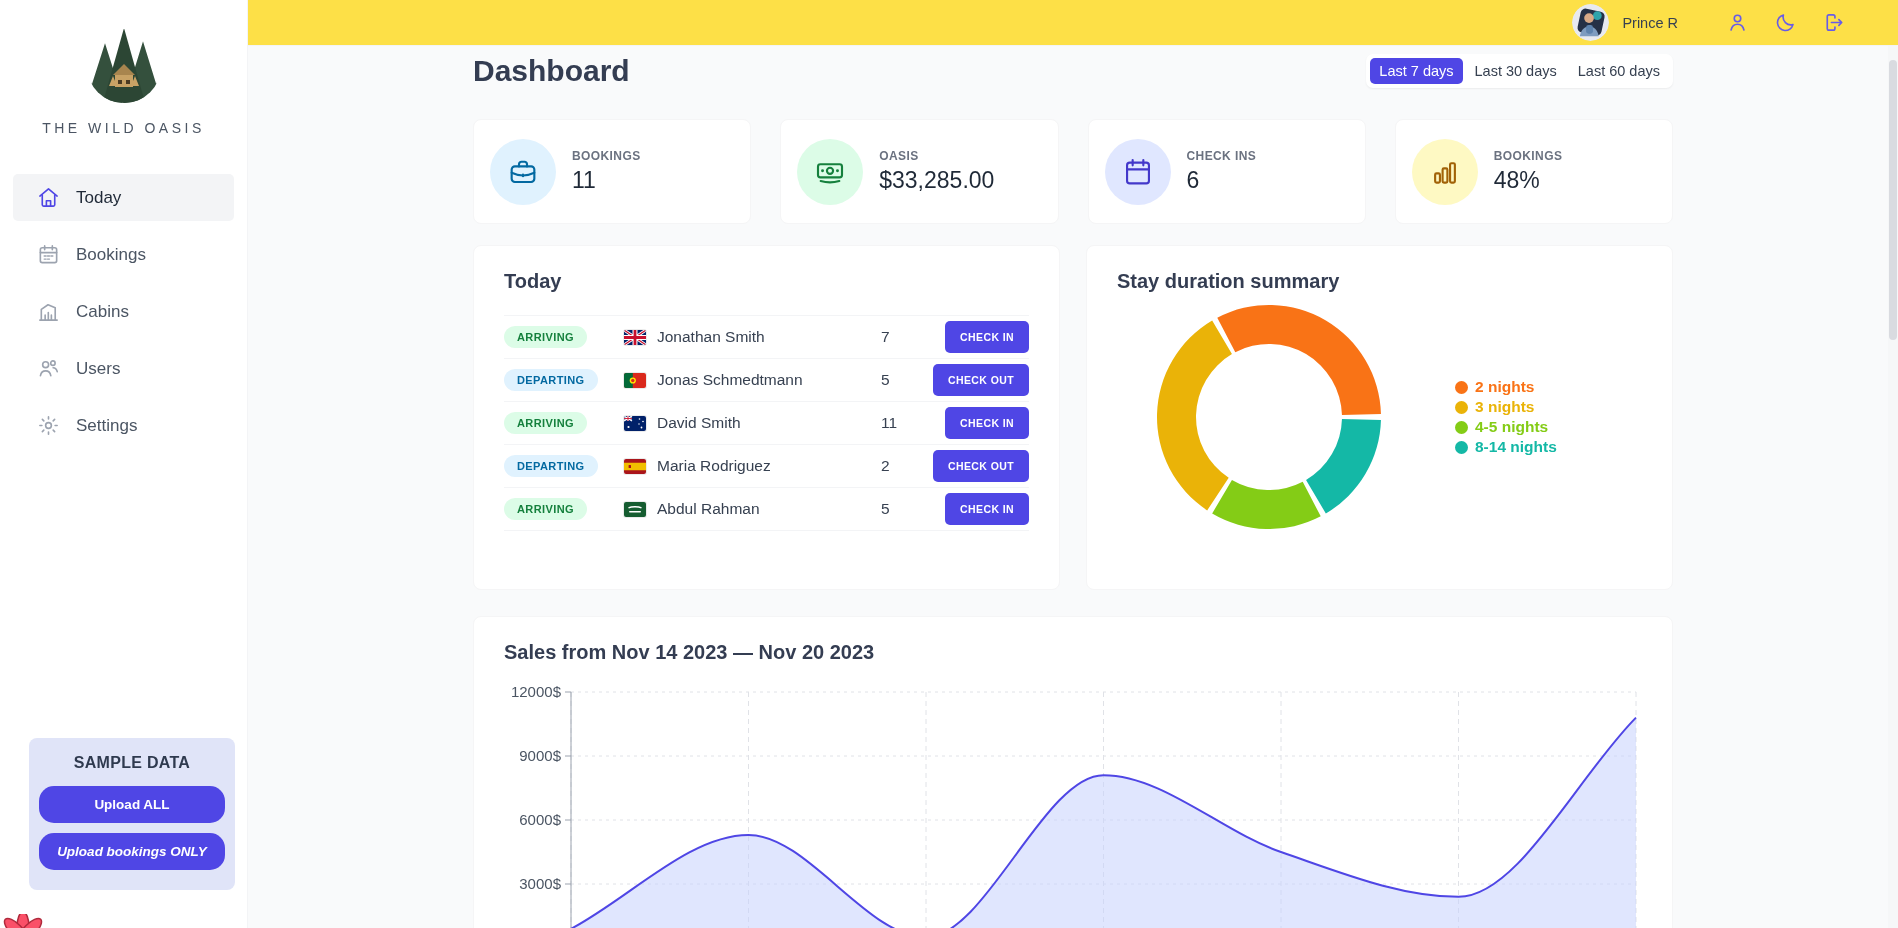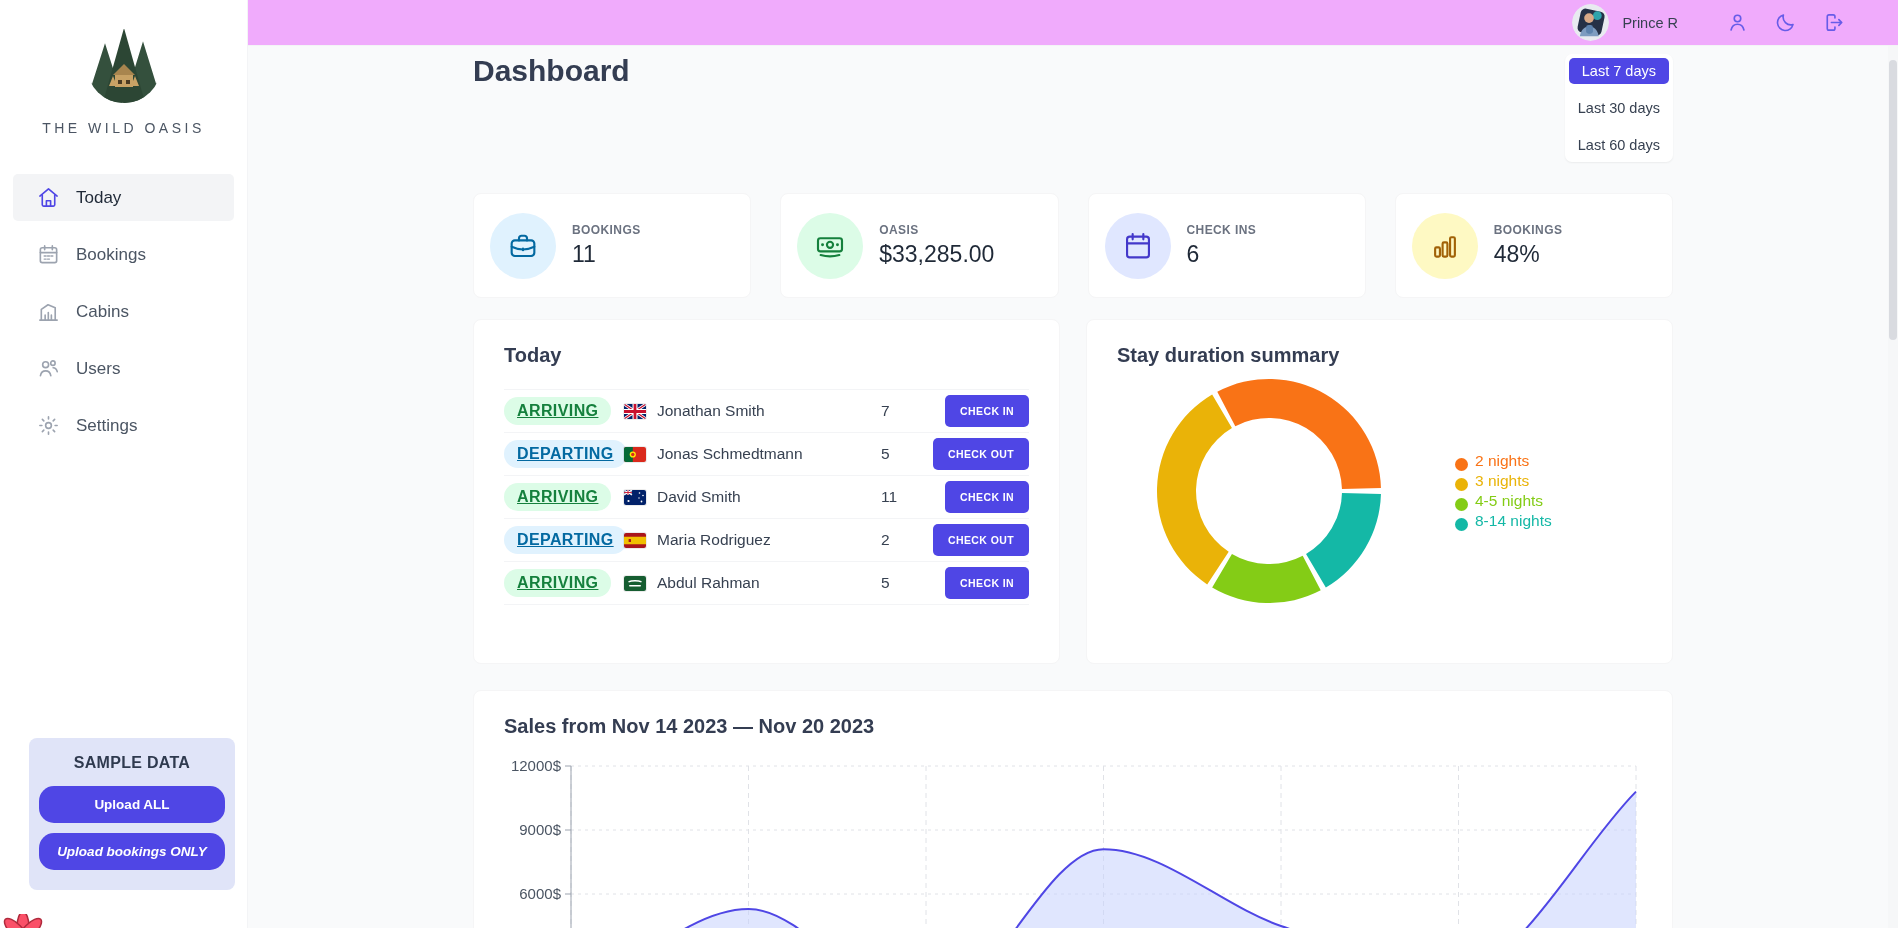--- a/index.html
+++ b/index.html
@@ -23,35 +23,35 @@
   .nav-item.active svg { stroke:#4f46e5; }
 
   .sample-panel { position:absolute; left:29px; right:12px; bottom:38px; background:#e0e4f8; border-radius:8px; padding:12px 10px 12px; }
   .sample-title { text-align:center; font-size:16px; font-weight:800; color:#2f3a4f; letter-spacing:.3px; margin:4px 0 14px; }
   .sample-btn { display:block; width:100%; background:#4f46e5; color:#fff; border:none; border-radius:15px;
                 padding:11px 4px; font-size:13.5px; font-weight:600; font-family:inherit; cursor:pointer; margin-bottom:10px; }
   .sample-btn:last-child { margin-bottom:8px;font-style:italic; }
   .devtools-flower { position:absolute; left:0; bottom:-32px; width:46px; height:46px; cursor:pointer; }
 
   
-  header { grid-column:2; background:#f0abfc; border-bottom:1px solid #f3f4f6;
+  header { grid-column:2; background:#fde047; border-bottom:1px solid #f3f4f6;
            display:flex; align-items:center; justify-content:flex-end; gap:44px; padding-right:50px; }
   .userbox { display:flex; align-items:center; gap:13px; }
   .avatar { width:37px; height:37px; border-radius:50%; overflow:hidden; display:block; }
   .user-name { font-size:14.5px; font-weight:500; color:#374151; }
   .hicons { display:flex; align-items:center; gap:18px; }
   .icon-btn { width:30px; height:28px; display:flex; align-items:center; justify-content:center; border-radius:5px; cursor:pointer; background:transparent; border:none; padding:0; }
   .icon-btn svg { width:23px; height:23px; fill:none; stroke:#675ce8; stroke-width:1.7; stroke-linecap:round; stroke-linejoin:round; }
 
   
   main { grid-column:2; overflow:hidden; padding-top:8px; }
   .container { width:1200px; margin:0 auto; }
   .page-head { display:flex; justify-content:space-between; align-items:flex-start; }
   h1 { margin:0; font-size:30px; font-weight:700; color:#343d52; }
-  .filters { background:#fff; border-radius:7px; padding:4px; display:flex; gap:11px; box-shadow:0 1px 2px rgba(0,0,0,.06);flex-direction:column; }
+  .filters { background:#fff; border-radius:7px; padding:4px; display:flex; gap:3px; box-shadow:0 1px 2px rgba(0,0,0,.06); }
   .filter-btn { border:none; background:transparent; font-family:inherit; font-size:14.5px; font-weight:500;
                 color:#374151; padding:5px 9px; border-radius:5px; cursor:pointer; }
   .filter-btn.active { background:#4f46e5; color:#fff; }
 
   .stats { display:grid; grid-template-columns:repeat(4,1fr); gap:29px; margin-top:31px; }
   .stat { background:#fff; border:1px solid #f5f5f6; border-radius:8px; padding:16px; height:105px;
           display:flex; align-items:center; gap:16px; }
   .stat-circle { width:66px; height:66px; border-radius:50%; display:flex; align-items:center; justify-content:center; flex:0 0 auto; }
   .stat-circle svg { width:32px; height:32px; fill:none; stroke-width:1.6; stroke-linecap:round; stroke-linejoin:round; }
   .stat-label { font-size:12px; font-weight:600; letter-spacing:.4px; color:#6b7280; }
@@ -59,31 +59,31 @@
 
   .mid { display:grid; grid-template-columns:1fr 1fr; gap:26px; margin-top:21px; }
   .card { background:#fff; border:1px solid #f5f5f6; border-radius:8px; padding:24px 30px; }
   .card h2 { margin:0; font-size:20px; font-weight:700; color:#343d52; }
   .today-card, .stay-card { height:345px; }
 
   .today-list { margin-top:22px; border-top:1px solid #f3f4f6; }
   .today-row { display:grid; grid-template-columns:120px 1fr 44px 104px; align-items:center; height:43px;
                border-bottom:1px solid #f3f4f6; font-size:15.5px; }
   .badge { display:inline-block; width:fit-content; padding:5px 13px; border-radius:100px;
-           font-size:16px; font-weight:600; letter-spacing:.4px;text-decoration:underline; }
+           font-size:11px; font-weight:600; letter-spacing:.4px; }
   .guest { display:flex; align-items:center; gap:11px; font-weight:500; color:#374151; }
   .flag { width:22px; height:15px; border-radius:2px; overflow:hidden; box-shadow:0 0 0 1px rgba(0,0,0,.08); flex:0 0 auto; display:block; }
   .nights { color:#374151; }
   .row-btn { justify-self:end; background:#4f46e5; color:#fff; border:none; border-radius:5px; font-family:inherit;
              font-size:10.5px; font-weight:700; letter-spacing:.4px; padding:10px 15px; cursor:pointer; }
 
   .stay-body { display:flex; align-items:center; margin-top:6px; }
   .donut { margin-left:34px; }
   .legend { list-style:none; margin:0 0 0 68px; padding:0; }
-  .legend li { display:flex; align-items:flex-end; gap:7px; font-size:15.5px; font-weight:400; line-height:20px; }
+  .legend li { display:flex; align-items:center; gap:7px; font-size:15.5px; font-weight:700; line-height:20px; }
   .legend .dot { width:13px; height:13px; border-radius:50%; flex:0 0 auto; }
 
   .sales-card { margin-top:26px; height:420px; }
   .sales-chart { margin-top:16px; display:block; }
 
   .scrollbar-track { position:absolute; right:0; top:46px; width:10px; height:882px; background:#f6f7f8; }
   .scrollbar-thumb { position:absolute; right:1px; top:14px; width:8px; height:280px; border-radius:4px; background:#d9dbe0; }
 </style>
 </head>
 <body>

